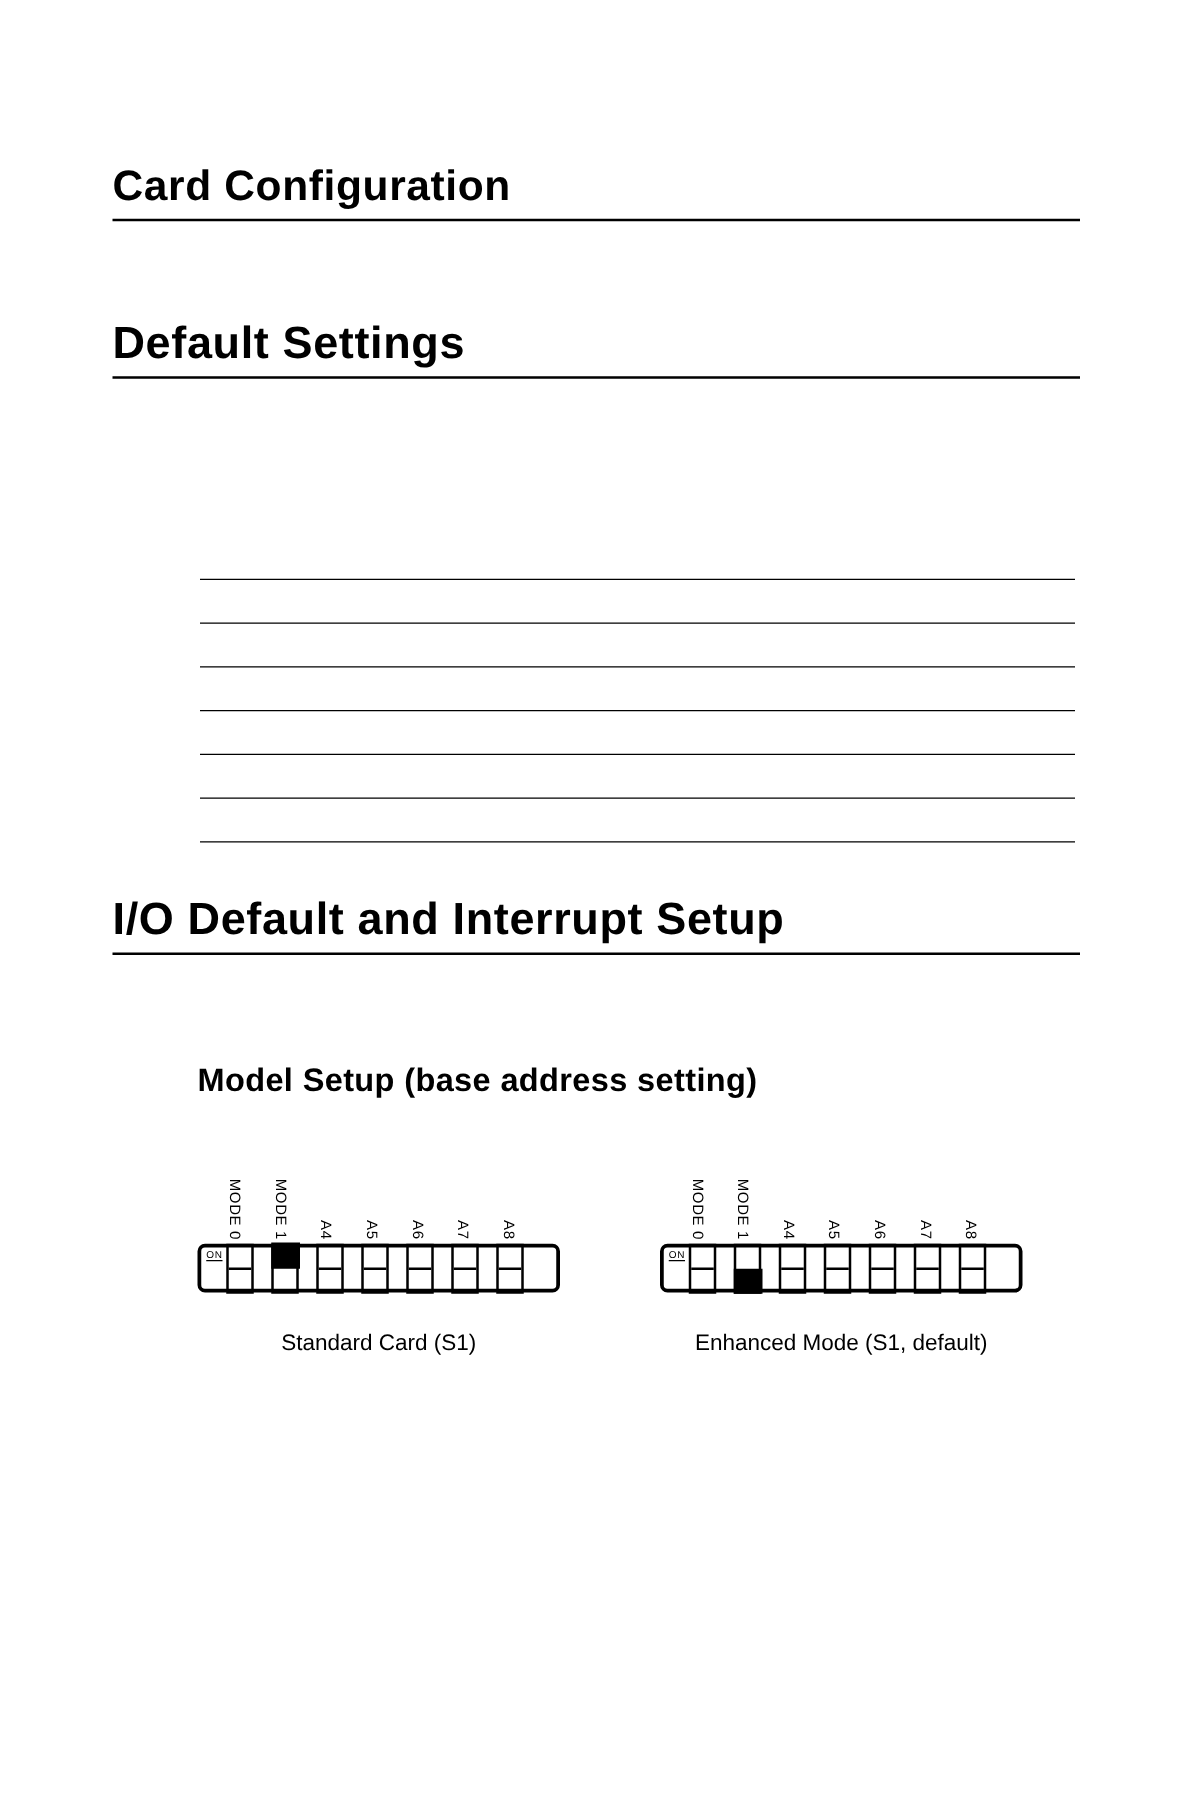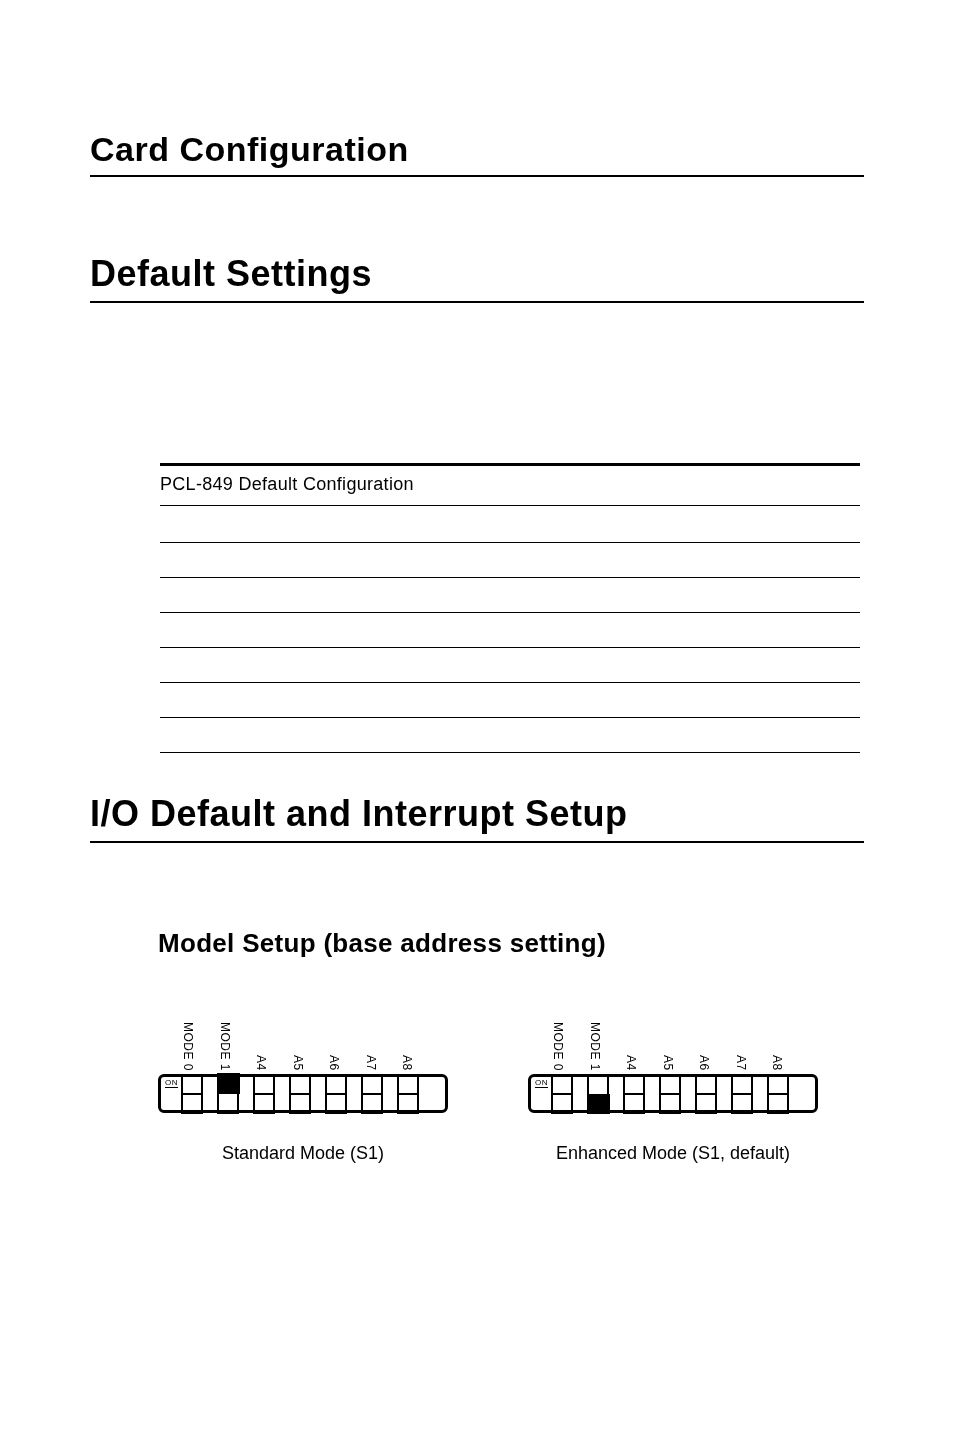--- a/index.html
+++ b/index.html
@@ -159,23 +159,20 @@
 </head>
 <body>
 
 <div class="page">
 
   <div class="h1">Card Configuration</div>
 
   <div class="h2">Default Settings</div>
 
   <div class="table-zone">
-    <div class="table-title-wrap">
-      <span class="table-title">PCL-849  Default Configuration</span>
-    </div>
     <div class="rule-stack">
       <div class="rule"></div>
       <div class="rule"></div>
       <div class="rule"></div>
       <div class="rule"></div>
       <div class="rule"></div>
       <div class="rule"></div>
       <div class="rule"></div>
     </div>
   </div>
@@ -229,21 +226,21 @@
               <div class="mid"></div>
             </div>
           <div class="slot hollow">
               <div class="mid"></div>
             </div>
           <div class="slot hollow">
               <div class="mid"></div>
             </div>
         </div>
       </div>
-      <div class="dip-caption">Standard Mode (S1)</div>
+      <div class="dip-caption">Standard Card (S1)</div>
     </div>
 
     <div class="dip-unit">
       <div class="dip">
         <div class="dip-labels">
           <div class="dip-label">
               <span>MODE 0</span>
             </div>
           <div class="dip-label">
               <span>MODE 1</span>

